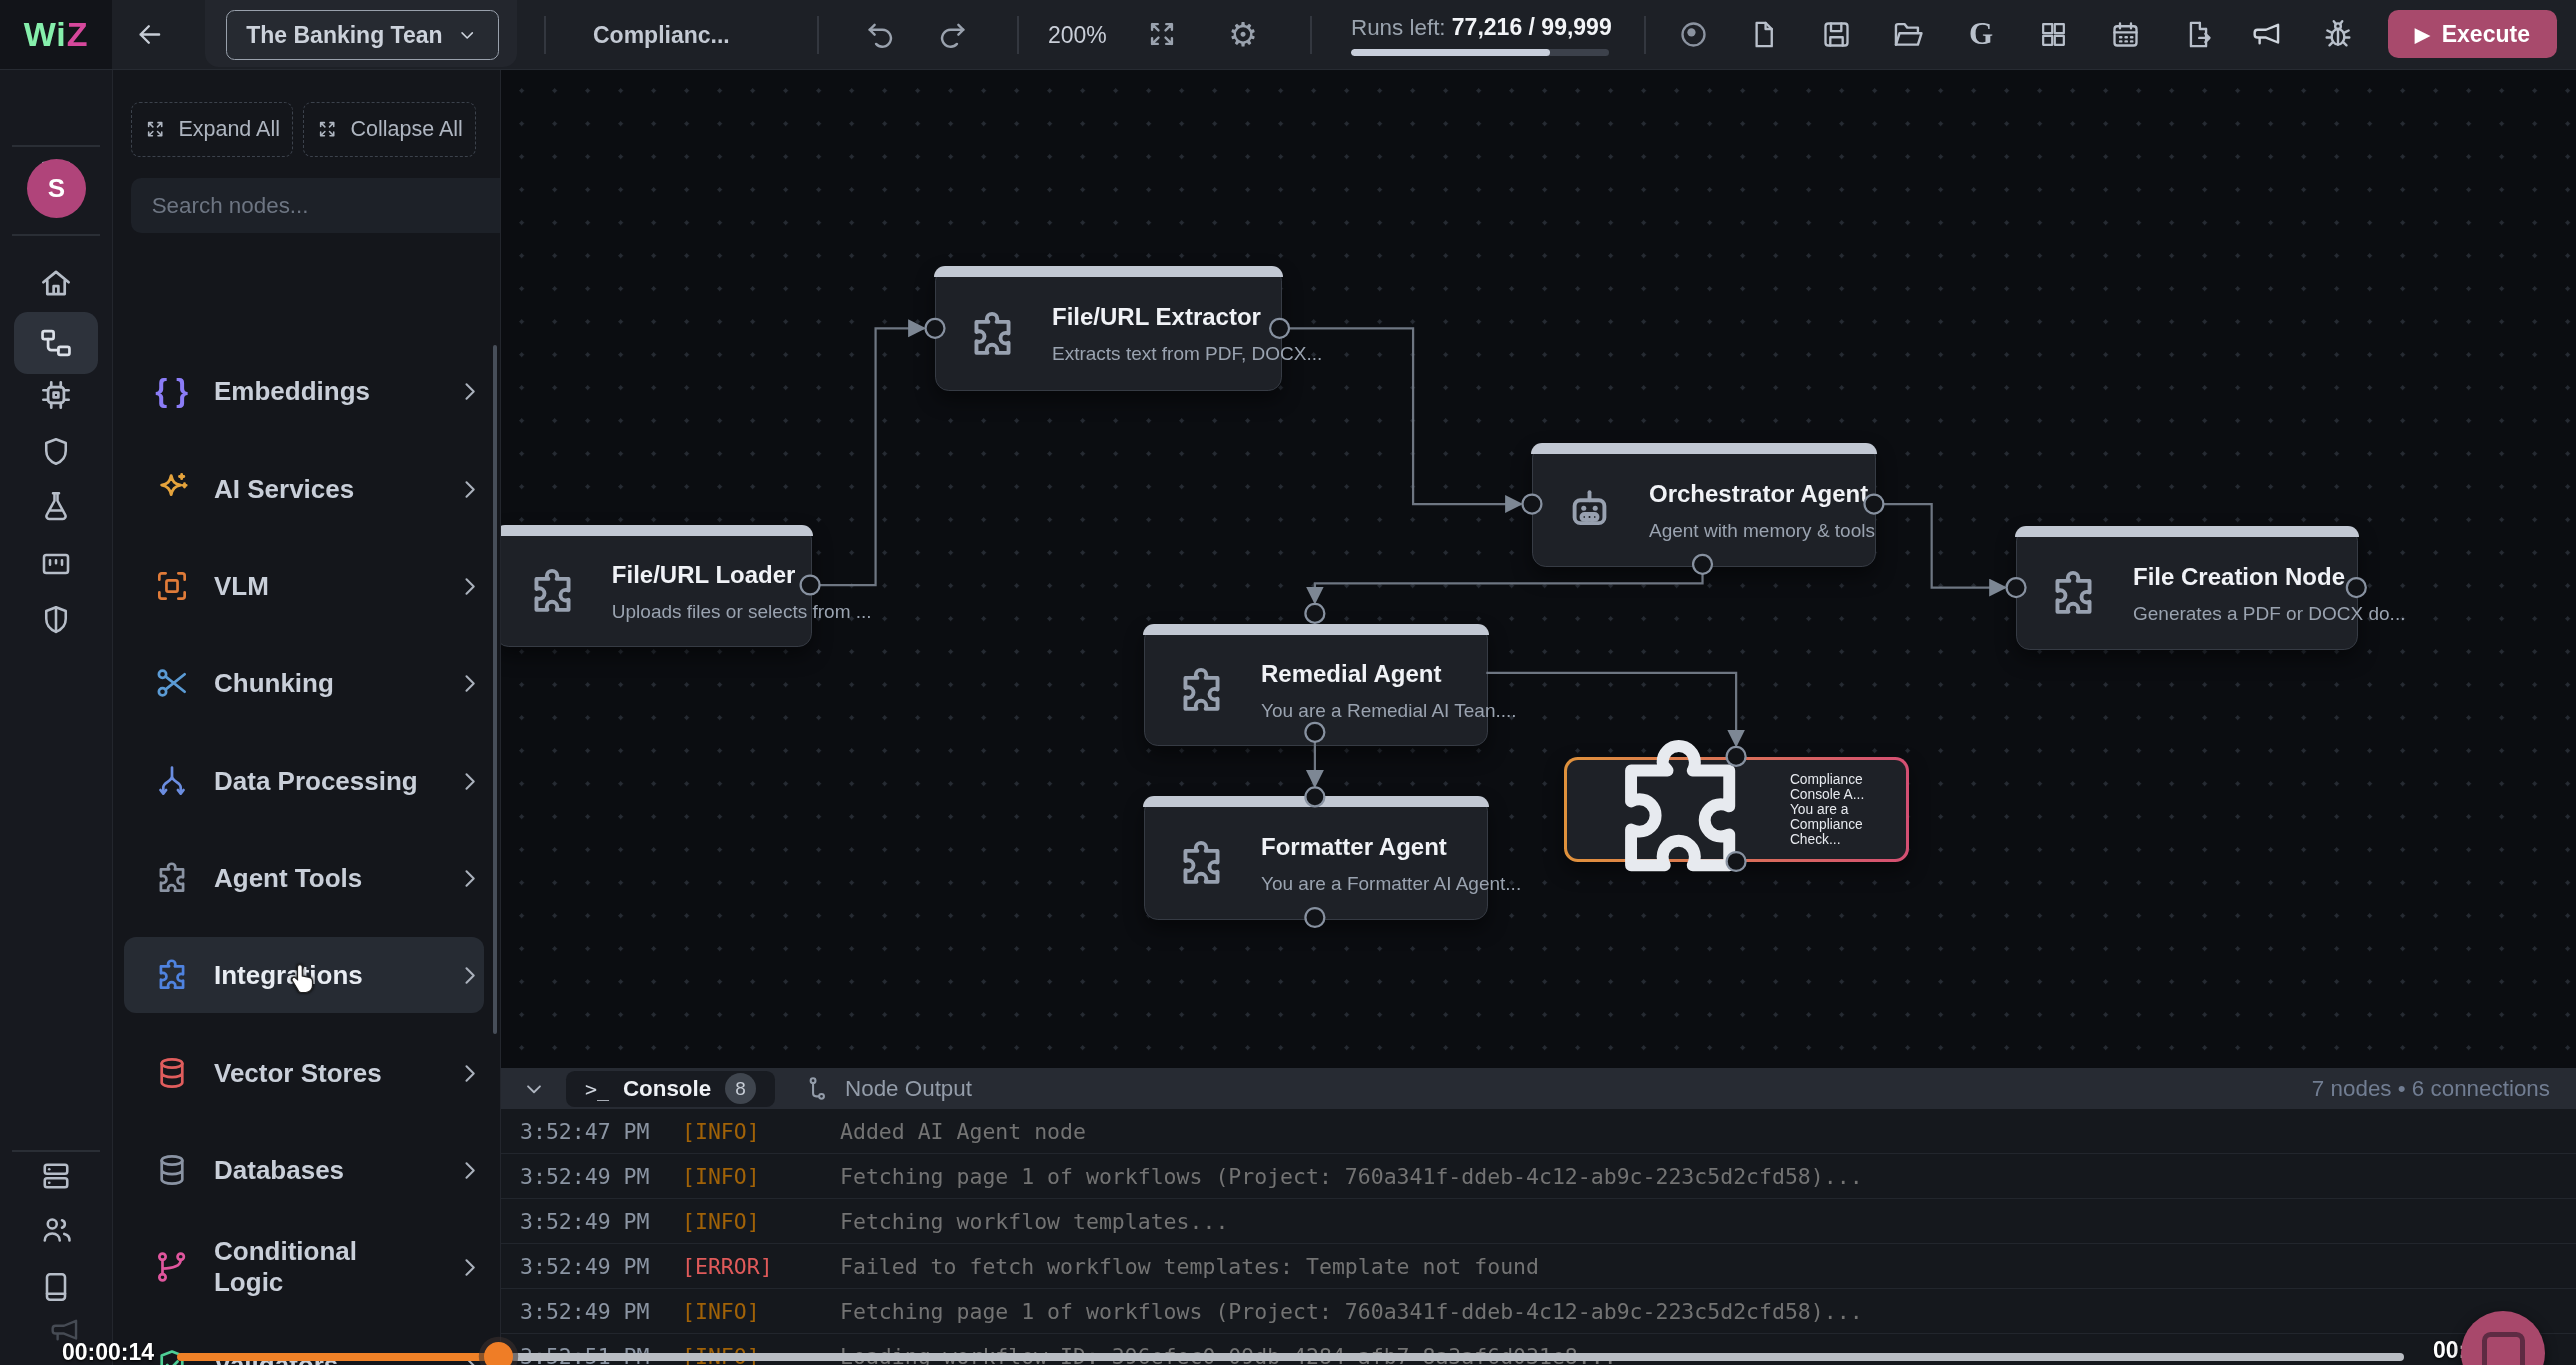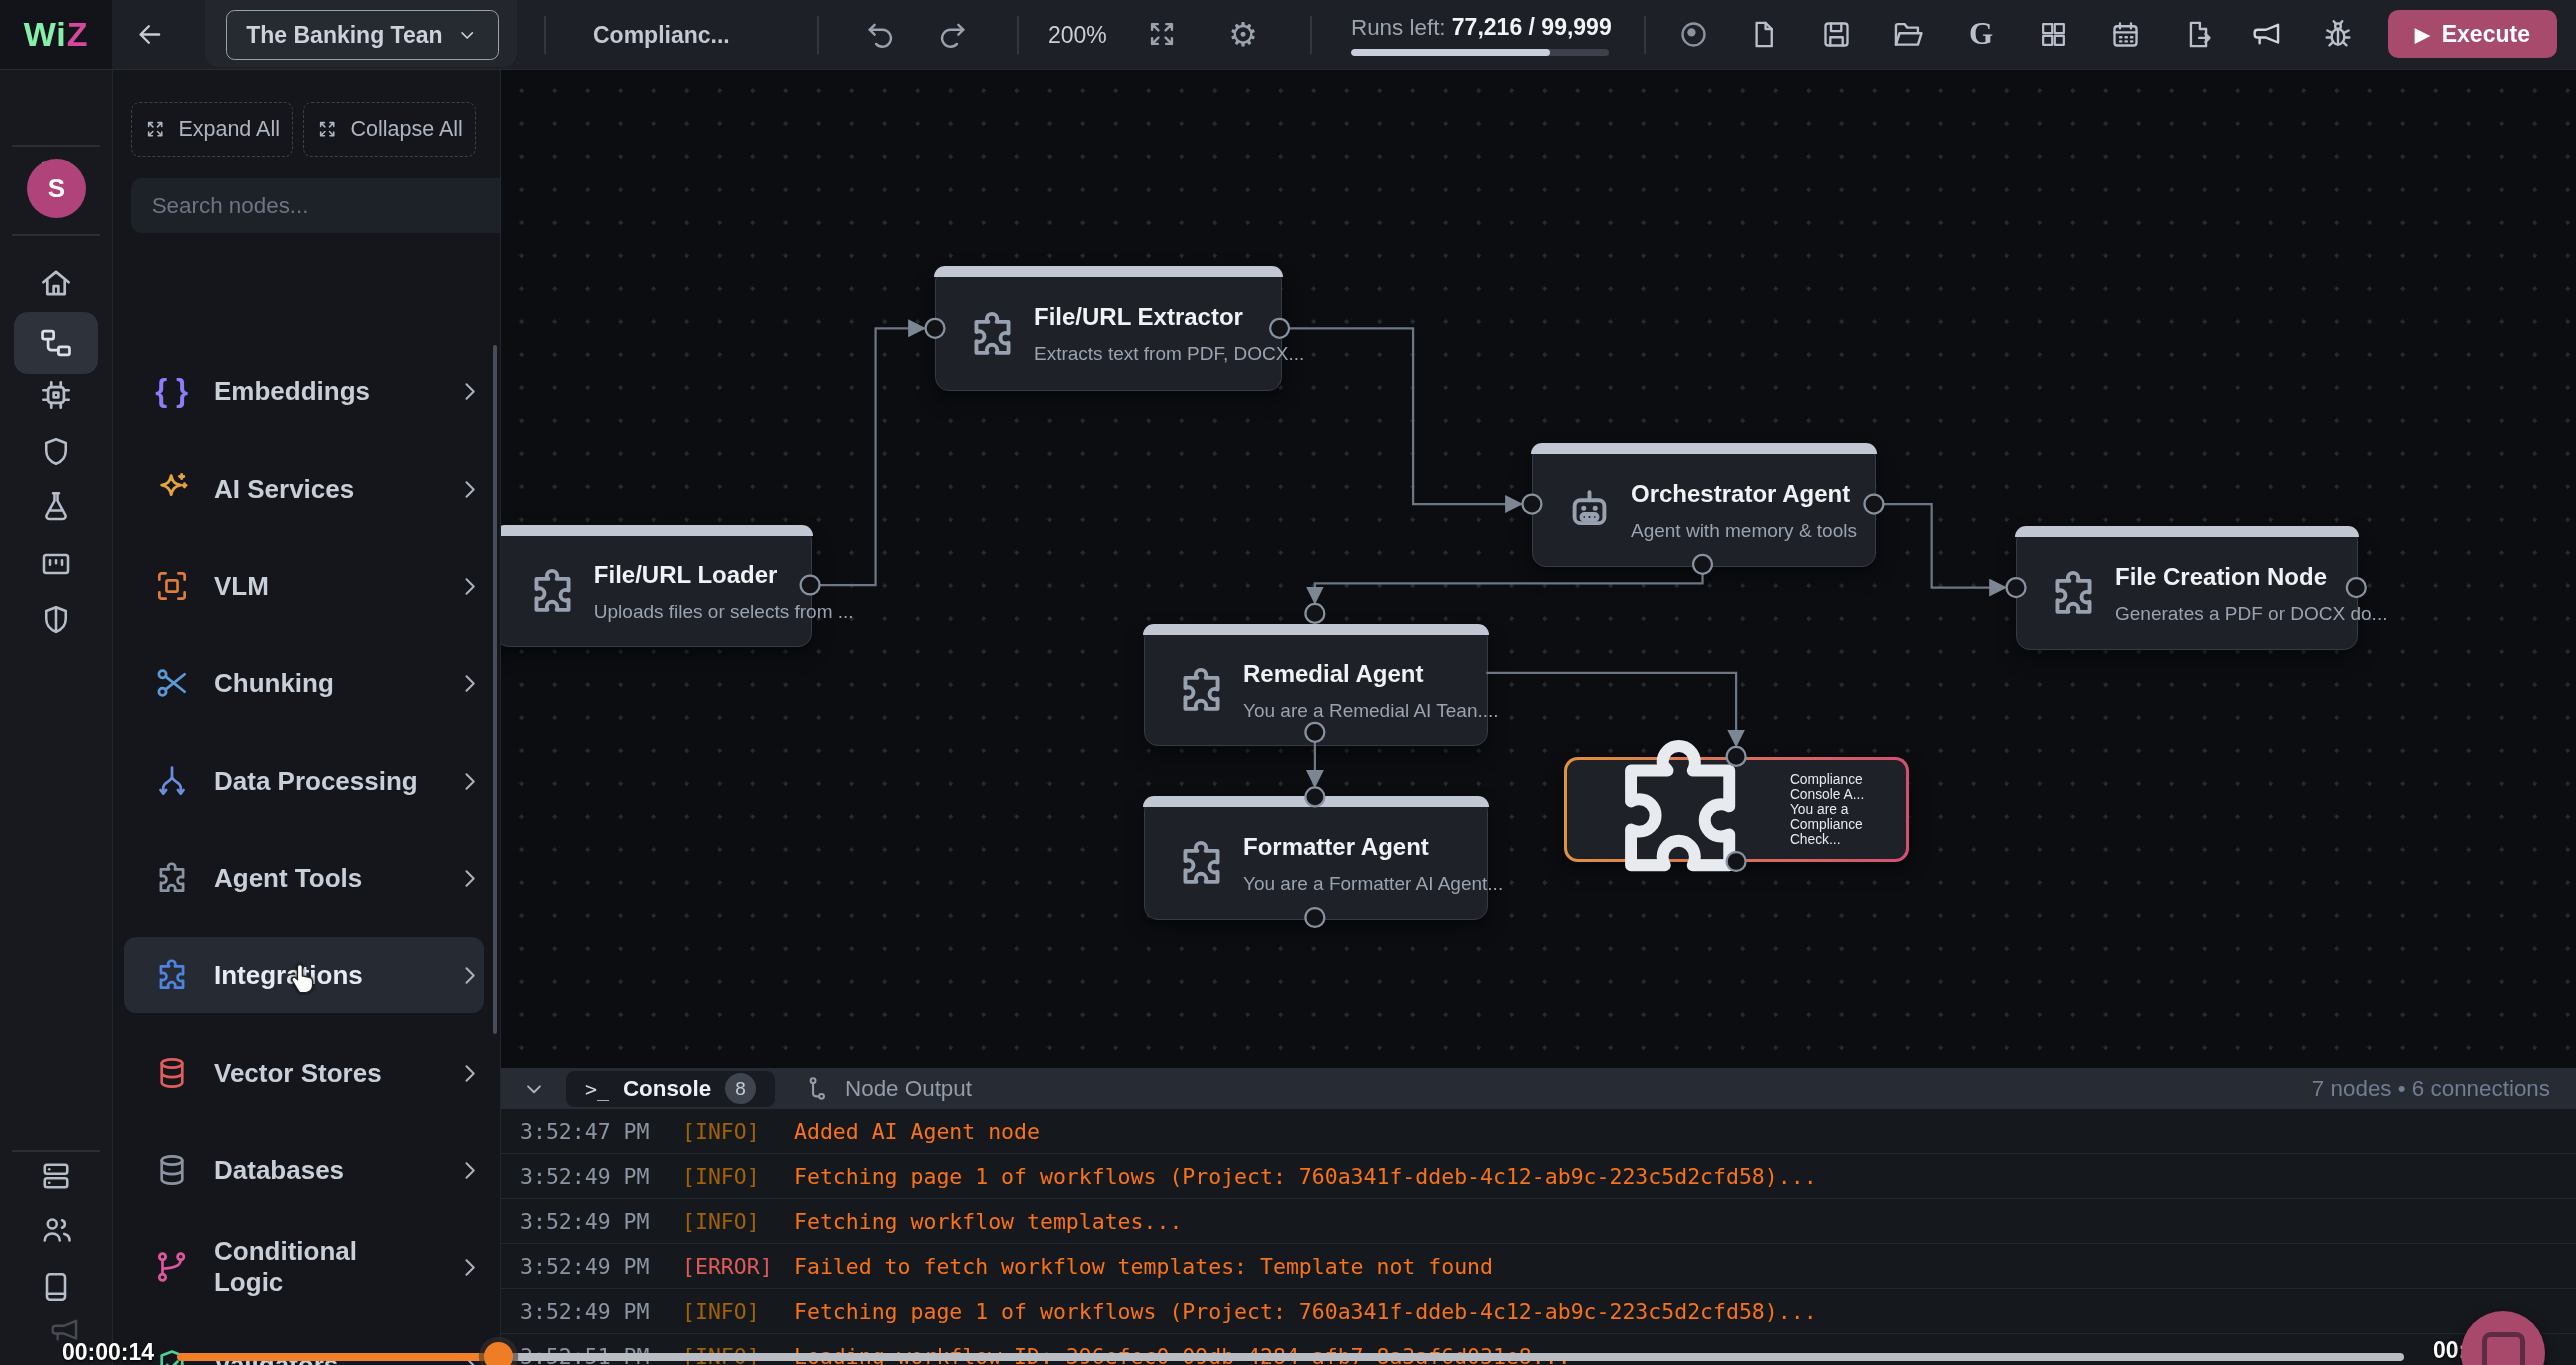--- a/index.html
+++ b/index.html
@@ -45,21 +45,21 @@
   .cat .lbl{font-size:26px;font-weight:600;color:#c9cfd9;flex:1;}
   .cat .chev{color:#aab1bc;width:29px;height:29px;}
   .braces{font-size:31px;font-weight:700;}
   .lib-scroll{position:absolute;right:2.6px;top:276px;width:4.3px;height:689px;border-radius:2.6px;background:#474e59;}
 
   
   .canvas{position:absolute;left:500px;top:69px;width:2076px;height:1001px;background:#0b0d11;overflow:hidden;
     background-image:radial-gradient(circle,#262b33 2.1px,transparent 2.2px);background-size:33px 33px;background-position:5.2px 5.2px;}
   .node{position:absolute;background:#1e2127;border:1.7px solid #363b44;border-radius:13.8px;box-shadow:0 8.6px 20.7px rgba(0,0,0,.45);}
   .node .cap{position:absolute;left:-1.7px;right:-1.7px;top:-1.7px;height:10.3px;background:#c2c8d3;border-radius:13.8px 13.8px 0 0;}
-  .node .body{position:absolute;inset:10.3px 0 0 0;display:flex;align-items:center;padding:0 10.3px 0 29px;gap:14px;}
+  .node .body{position:absolute;inset:10.3px 0 0 0;display:flex;align-items:center;padding:0 10.3px 0 29px;gap:32px;}
   .node .nic{width:55px;height:55px;color:#98a1b0;flex:0 0 55px;}
   .node .tt{font-size:24px;font-weight:700;color:#f0f2f6;margin-bottom:12px;white-space:nowrap;}
   .node .st{font-size:19px;color:#9aa3b0;white-space:nowrap;}
   .gradwrap{position:absolute;padding:2.6px;border-radius:13.8px;background:linear-gradient(90deg,#e0923c,#d44f73);box-shadow:0 8.6px 20.7px rgba(0,0,0,.45);}
   .gradwrap .inner{position:relative;width:100%;height:100%;background:#1e2127;border-radius:11.2px;box-sizing:border-box;display:flex;align-items:center;padding:0 10.3px 0 29px;gap:26px;box-sizing:border-box;}
   .edges{position:absolute;inset:0;pointer-events:none;z-index:5;}
 
   
   .console{position:absolute;left:501px;top:1068px;width:2075px;height:297px;background:#15181d;z-index:10;}
   .con-head{position:absolute;left:0;top:0;width:100%;height:41px;background:#272b33;display:flex;align-items:center;}
@@ -70,21 +70,21 @@
   .badge{width:31px;height:31px;border-radius:50%;background:#3f454e;color:#c7cdd6;font-size:19px;display:flex;align-items:center;justify-content:center;}
   .con-tab2{margin-left:29px;display:flex;align-items:center;gap:12px;color:#949daa;font-size:22.4px;}
   .con-tab2 .oic{width:29px;height:29px;}
   .con-status{margin-left:auto;margin-right:26px;font-size:22.4px;color:#717d92;}
   .logs{position:absolute;left:0;top:41px;width:100%;bottom:0;overflow:hidden;font-family:"DejaVu Sans Mono",monospace;}
   .logrow{display:flex;align-items:center;height:44px;border-bottom:1.7px solid #22262d;font-size:21.5px;}
   .logrow .t{width:162px;padding-left:19px;color:#8b95a3;flex:0 0 162px;}
   .logrow .lv{width:112px;flex:0 0 112px;}
   .logrow .lv.info{color:#a16207;}
   .logrow .lv.error{color:#e05a5a;}
-  .logrow .m{color:#f97316;white-space:nowrap;}
+  .logrow .m{color:#737373;white-space:nowrap;margin-left:46px;}
 
   
   .player{position:absolute;left:0;top:1301px;width:2576px;height:65px;z-index:40;pointer-events:none;}
   .mega-ghost{position:absolute;left:47px;top:12px;width:34px;height:34px;color:#565c66;opacity:.75;}
   .ptime{position:absolute;font-size:23px;font-weight:600;color:#fff;text-shadow:0 0.9px 2.6px #000;}
   .track-played{position:absolute;left:177px;top:52px;width:323px;height:7.8px;border-radius:4.3px;background:#f08127;}
   .track-rest{position:absolute;left:510px;top:52px;width:1894px;height:7.8px;border-radius:4.3px;background:#b9bdc3;}
   .playhead{position:absolute;left:484px;top:41px;width:29px;height:29px;border-radius:50%;background:#ef7d26;box-shadow:0 0 0 5.2px rgba(60,50,45,.55);}
   .fab{position:absolute;left:2461px;top:10.3px;width:84px;height:84px;border-radius:50%;background:#a8486b;box-shadow:0 3.4px 12px rgba(0,0,0,.5);display:flex;align-items:center;justify-content:center;}
   .fab .sq{width:33px;height:33px;border:5.2px solid #5e2b43;border-radius:8.6px;}

